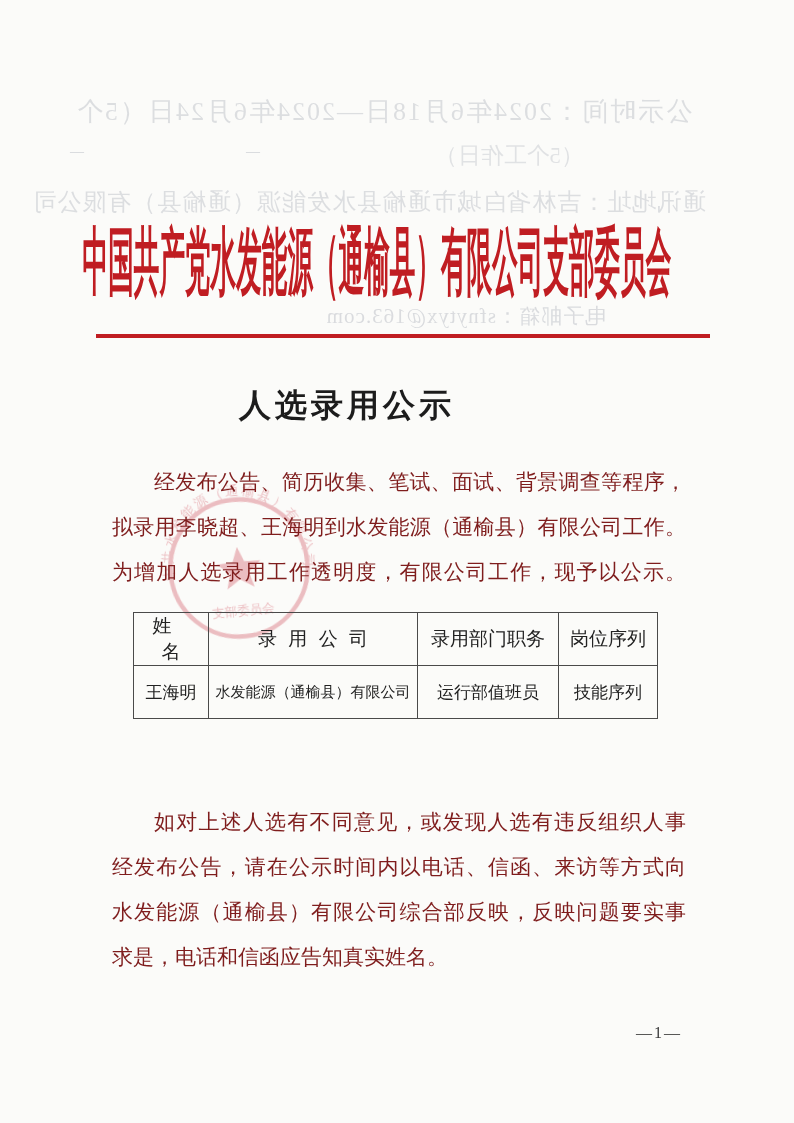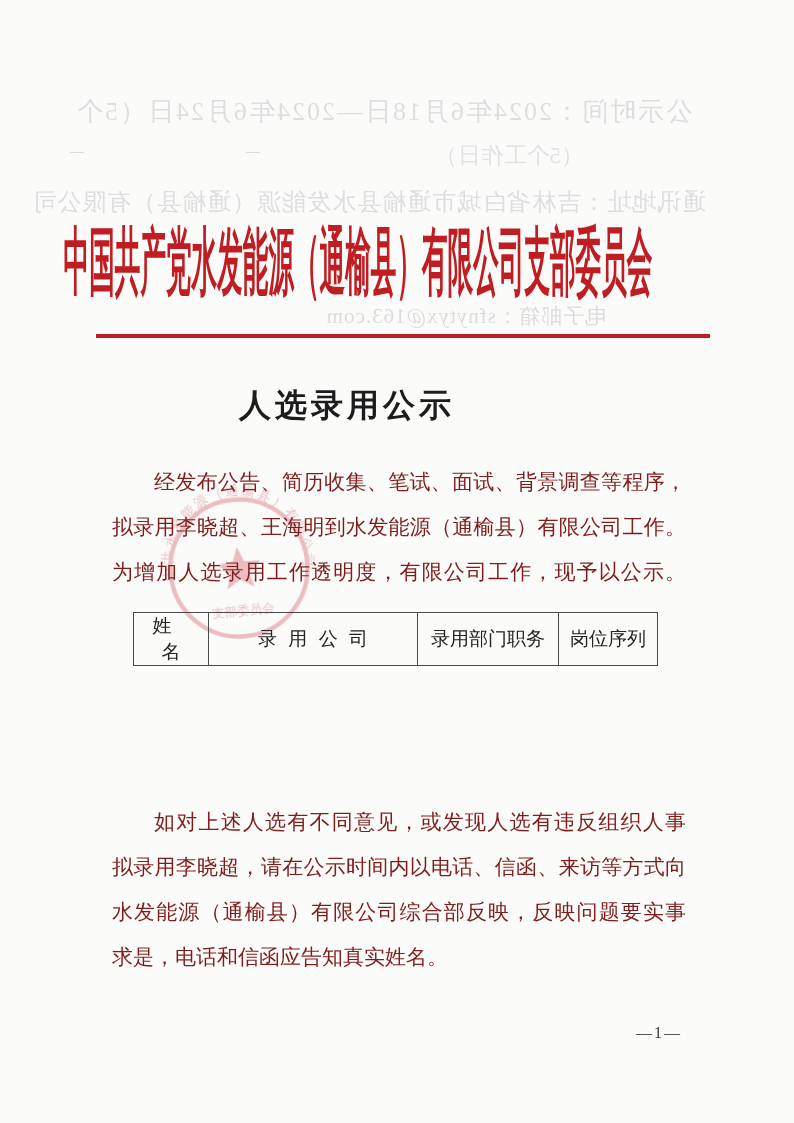--- a/index.html
+++ b/index.html
@@ -24,21 +24,21 @@
   .stamp{
     position:absolute;left:150px;top:479px;width:178px;height:178px;
     color:#d5626e;opacity:.40;transform:rotate(-6deg);
     filter:blur(0.5px);pointer-events:none;
   }
 
   
   .org-title{
     position:absolute;top:212px;left:0;width:716px;height:100px;
     display:flex;align-items:center;justify-content:center;
-    color:var(--accent);font-weight:bold;
+    color:var(--accent);font-weight:bold;padding-left:19px;
   }
   .org-title .stretch{display:inline-block;white-space:nowrap;font-size:40px;transform:scale(0.64,1.85);}
   .rule{position:absolute;top:334px;left:96px;width:614px;height:4px;background:var(--accent);}
 
   
   .doc-title{
     position:absolute;top:384px;left:0;width:694px;text-align:center;
     font-size:32px;font-weight:bold;letter-spacing:4px;color:#1c1c1c;
   }
   .para{position:absolute;left:112px;width:574px;color:#7f1d1d;font-size:21px;}
@@ -113,25 +113,31 @@
     </colgroup>
     <thead>
       <tr>
         <th><span class="ls-wide">姓名</span></th>
         <th><span class="ls-med">录用公司</span></th>
         <th>录用部门职务</th>
         <th>岗位序列</th>
       </tr>
     </thead>
     <tbody>
+      <tr>
+        <td>王海明</td>
+        <td class="company">水发能源（通榆县）有限公司</td>
+        <td>运行部值班员</td>
+        <td>技能序列</td>
+      </tr>
     </tbody>
   </table>
 
   <div class="para p2">
     <div class="line indent">如对上述人选有不同意见，或发现人选有违反组织人事</div>
-    <div class="line">拟录用李晓超，请在公示时间内以电话、信函、来访等方式向</div>
+    <div class="line">经发布公告，请在公示时间内以电话、信函、来访等方式向</div>
     <div class="line">水发能源（通榆县）有限公司综合部反映，反映问题要实事</div>
     <div class="line left">求是，电话和信函应告知真实姓名。</div>
   </div>
 
   <div class="pagenum">—1—</div>
 
 </div>
 
 </body></html>

